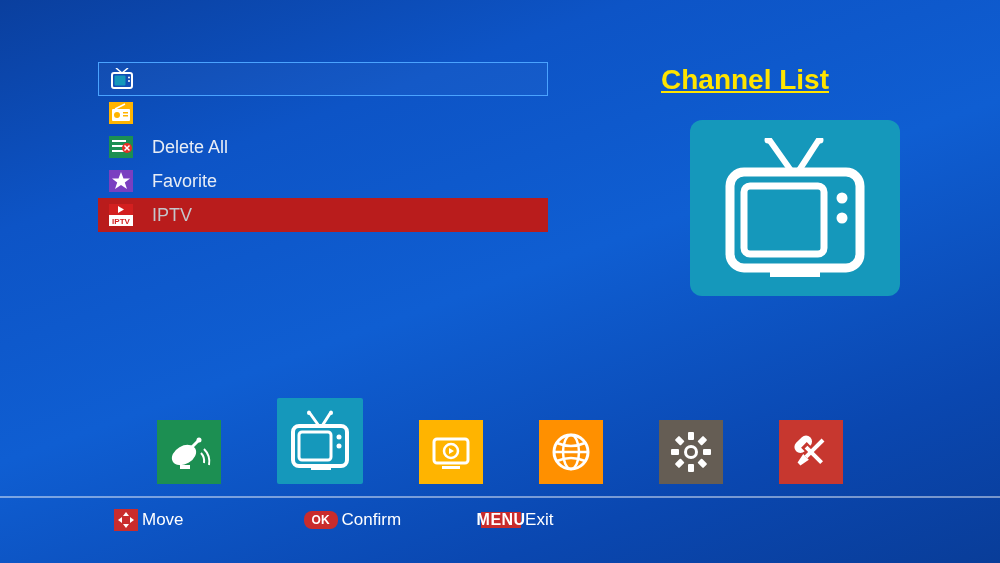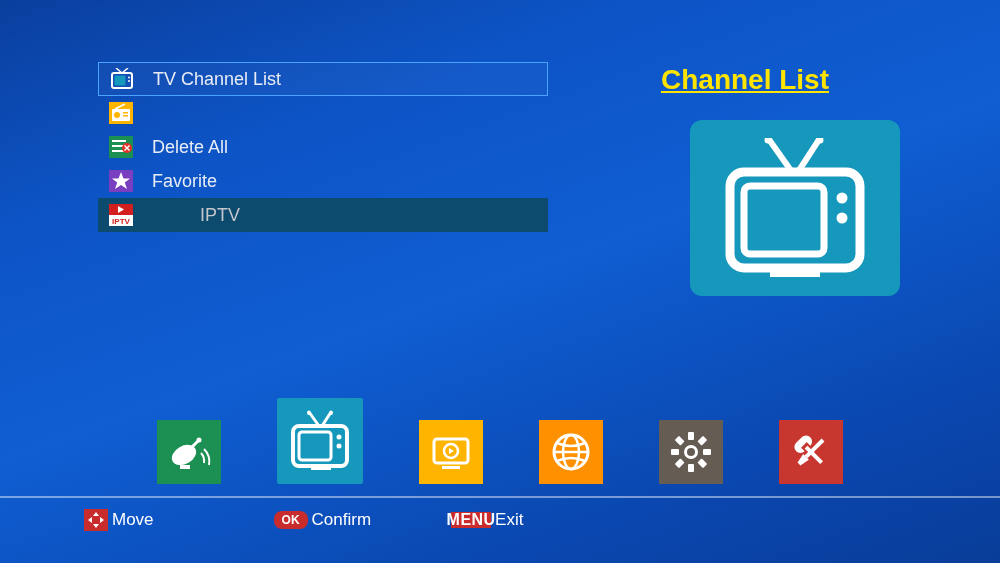--- a/index.html
+++ b/index.html
@@ -22,23 +22,22 @@
     align-items: center;
     height: 34px;
     color: #e8edf5;
     font-size: 18px;
   }
   .menu-item.selected {
     border: 1px solid #4aa3ff;
     background: rgba(255,255,255,0.03);
   }
   .menu-item.disabled {
-    background: #0c4a6e;
+    background: #b91c1c;
     color: #c4c6cb;
-    gap: 48px;
   }
   .menu-icon {
     width: 26px;
     height: 26px;
     margin-left: 10px;
     margin-right: 18px;
     display: inline-flex;
     align-items: center;
     justify-content: center;
     flex-shrink: 0;
@@ -98,21 +97,21 @@
   
   .footer {
     position: absolute;
     left: 0;
     right: 0;
     top: 496px;
     height: 46px;
     border-top: 2px solid rgba(255,255,255,0.45);
     display: flex;
     align-items: center;
-    padding-left: 84px;
+    padding-left: 114px;
     color: #fff;
     font-size: 17px;
   }
   .hint { display: inline-flex; align-items: center; }
   .hint-gap-1 { width: 120px; display:inline-block; }
   .hint-gap-2 { width: 80px; display:inline-block; }
   .key {
     display: inline-flex;
     align-items: center;
     justify-content: center;
@@ -135,21 +134,20 @@
     <span class="menu-icon">
       <svg width="24" height="22" viewBox="0 0 24 22">
         <line x1="6" y1="0" x2="12" y2="5" stroke="#fff" stroke-width="1.5"></line>
         <line x1="18" y1="0" x2="12" y2="5" stroke="#fff" stroke-width="1.5"></line>
         <rect x="2" y="5" width="20" height="15" rx="2" fill="none" stroke="#fff" stroke-width="2"></rect>
         <rect x="4.5" y="7.5" width="11" height="10" rx="1" fill="#1598bb"></rect>
         <circle cx="19" cy="9.5" r="1" fill="#fff"></circle>
         <circle cx="19" cy="13" r="1" fill="#fff"></circle>
       </svg>
     </span>
-    <span>TV Channel List</span>
   </div>
 
   <div class="menu-item">
     <span class="menu-icon">
       <svg width="24" height="22" viewBox="0 0 24 22">
         <rect x="0" y="0" width="24" height="22" fill="#ffb400"></rect>
         <rect x="3" y="7" width="18" height="12" rx="1" fill="#fff"></rect>
         <line x1="6" y1="7" x2="16" y2="2" stroke="#fff" stroke-width="1.5"></line>
         <circle cx="8" cy="13" r="3" fill="#ffb400"></circle>
         <rect x="14" y="10" width="5" height="1.5" fill="#ffb400"></rect>

